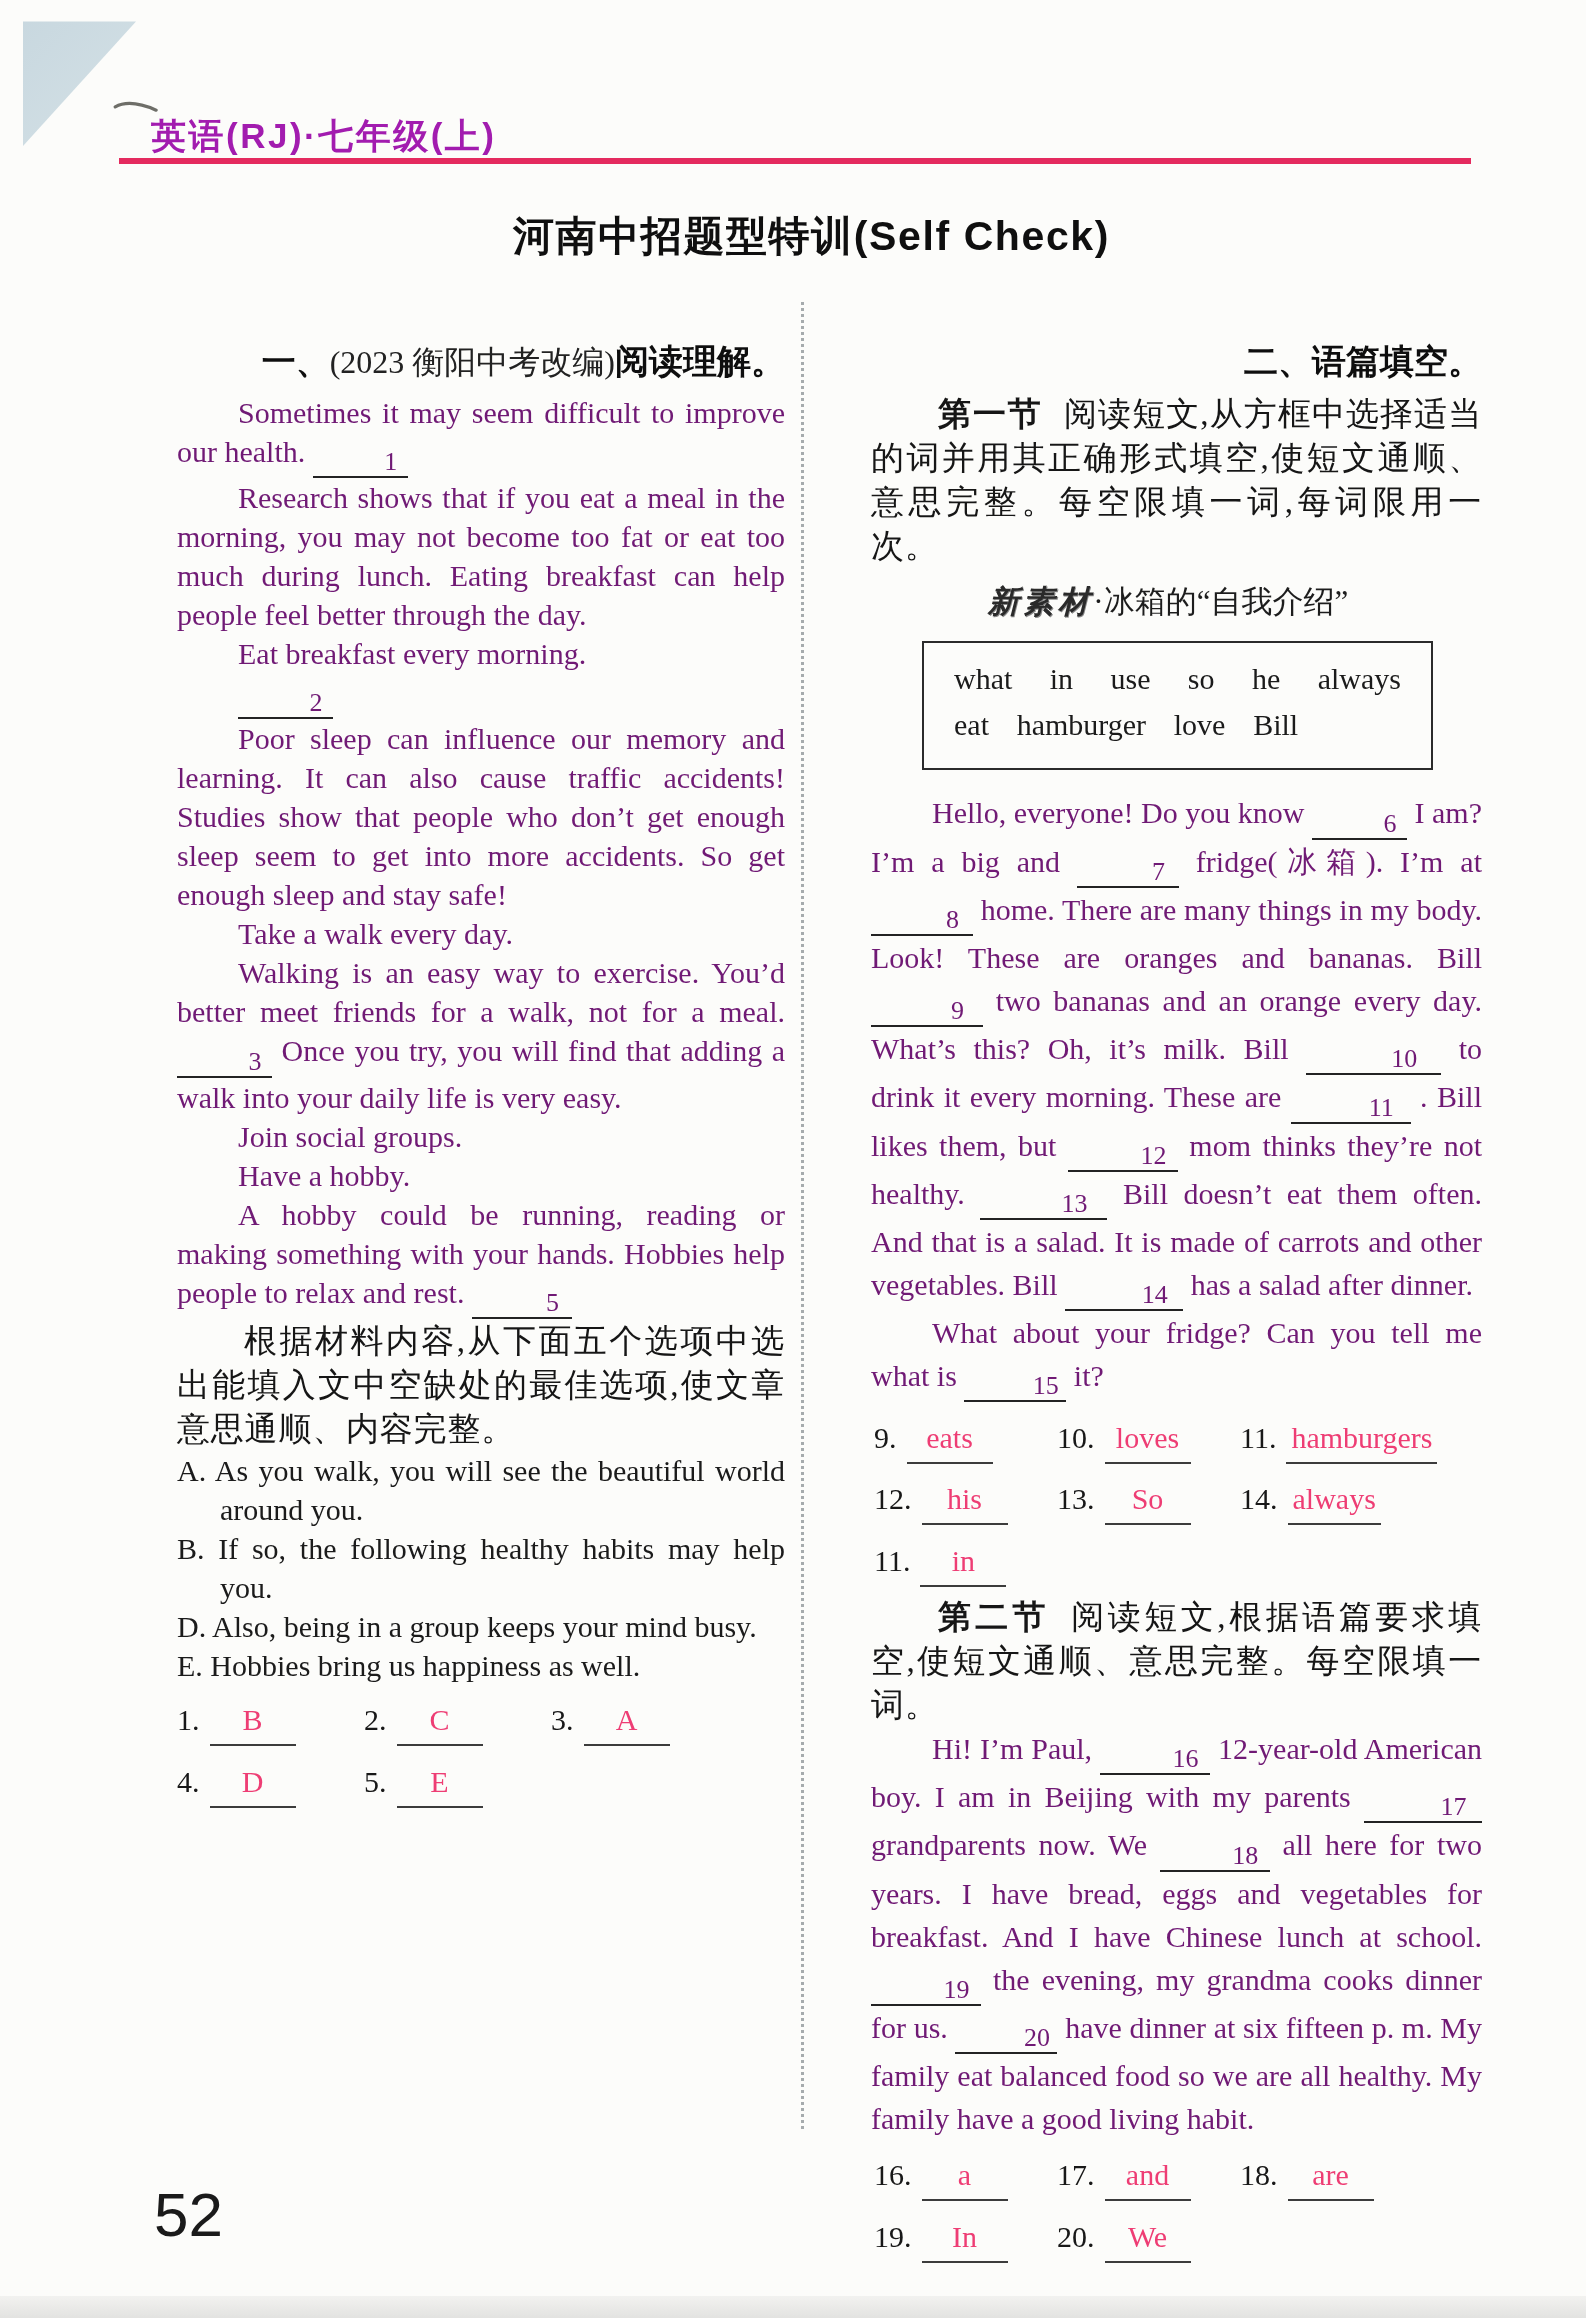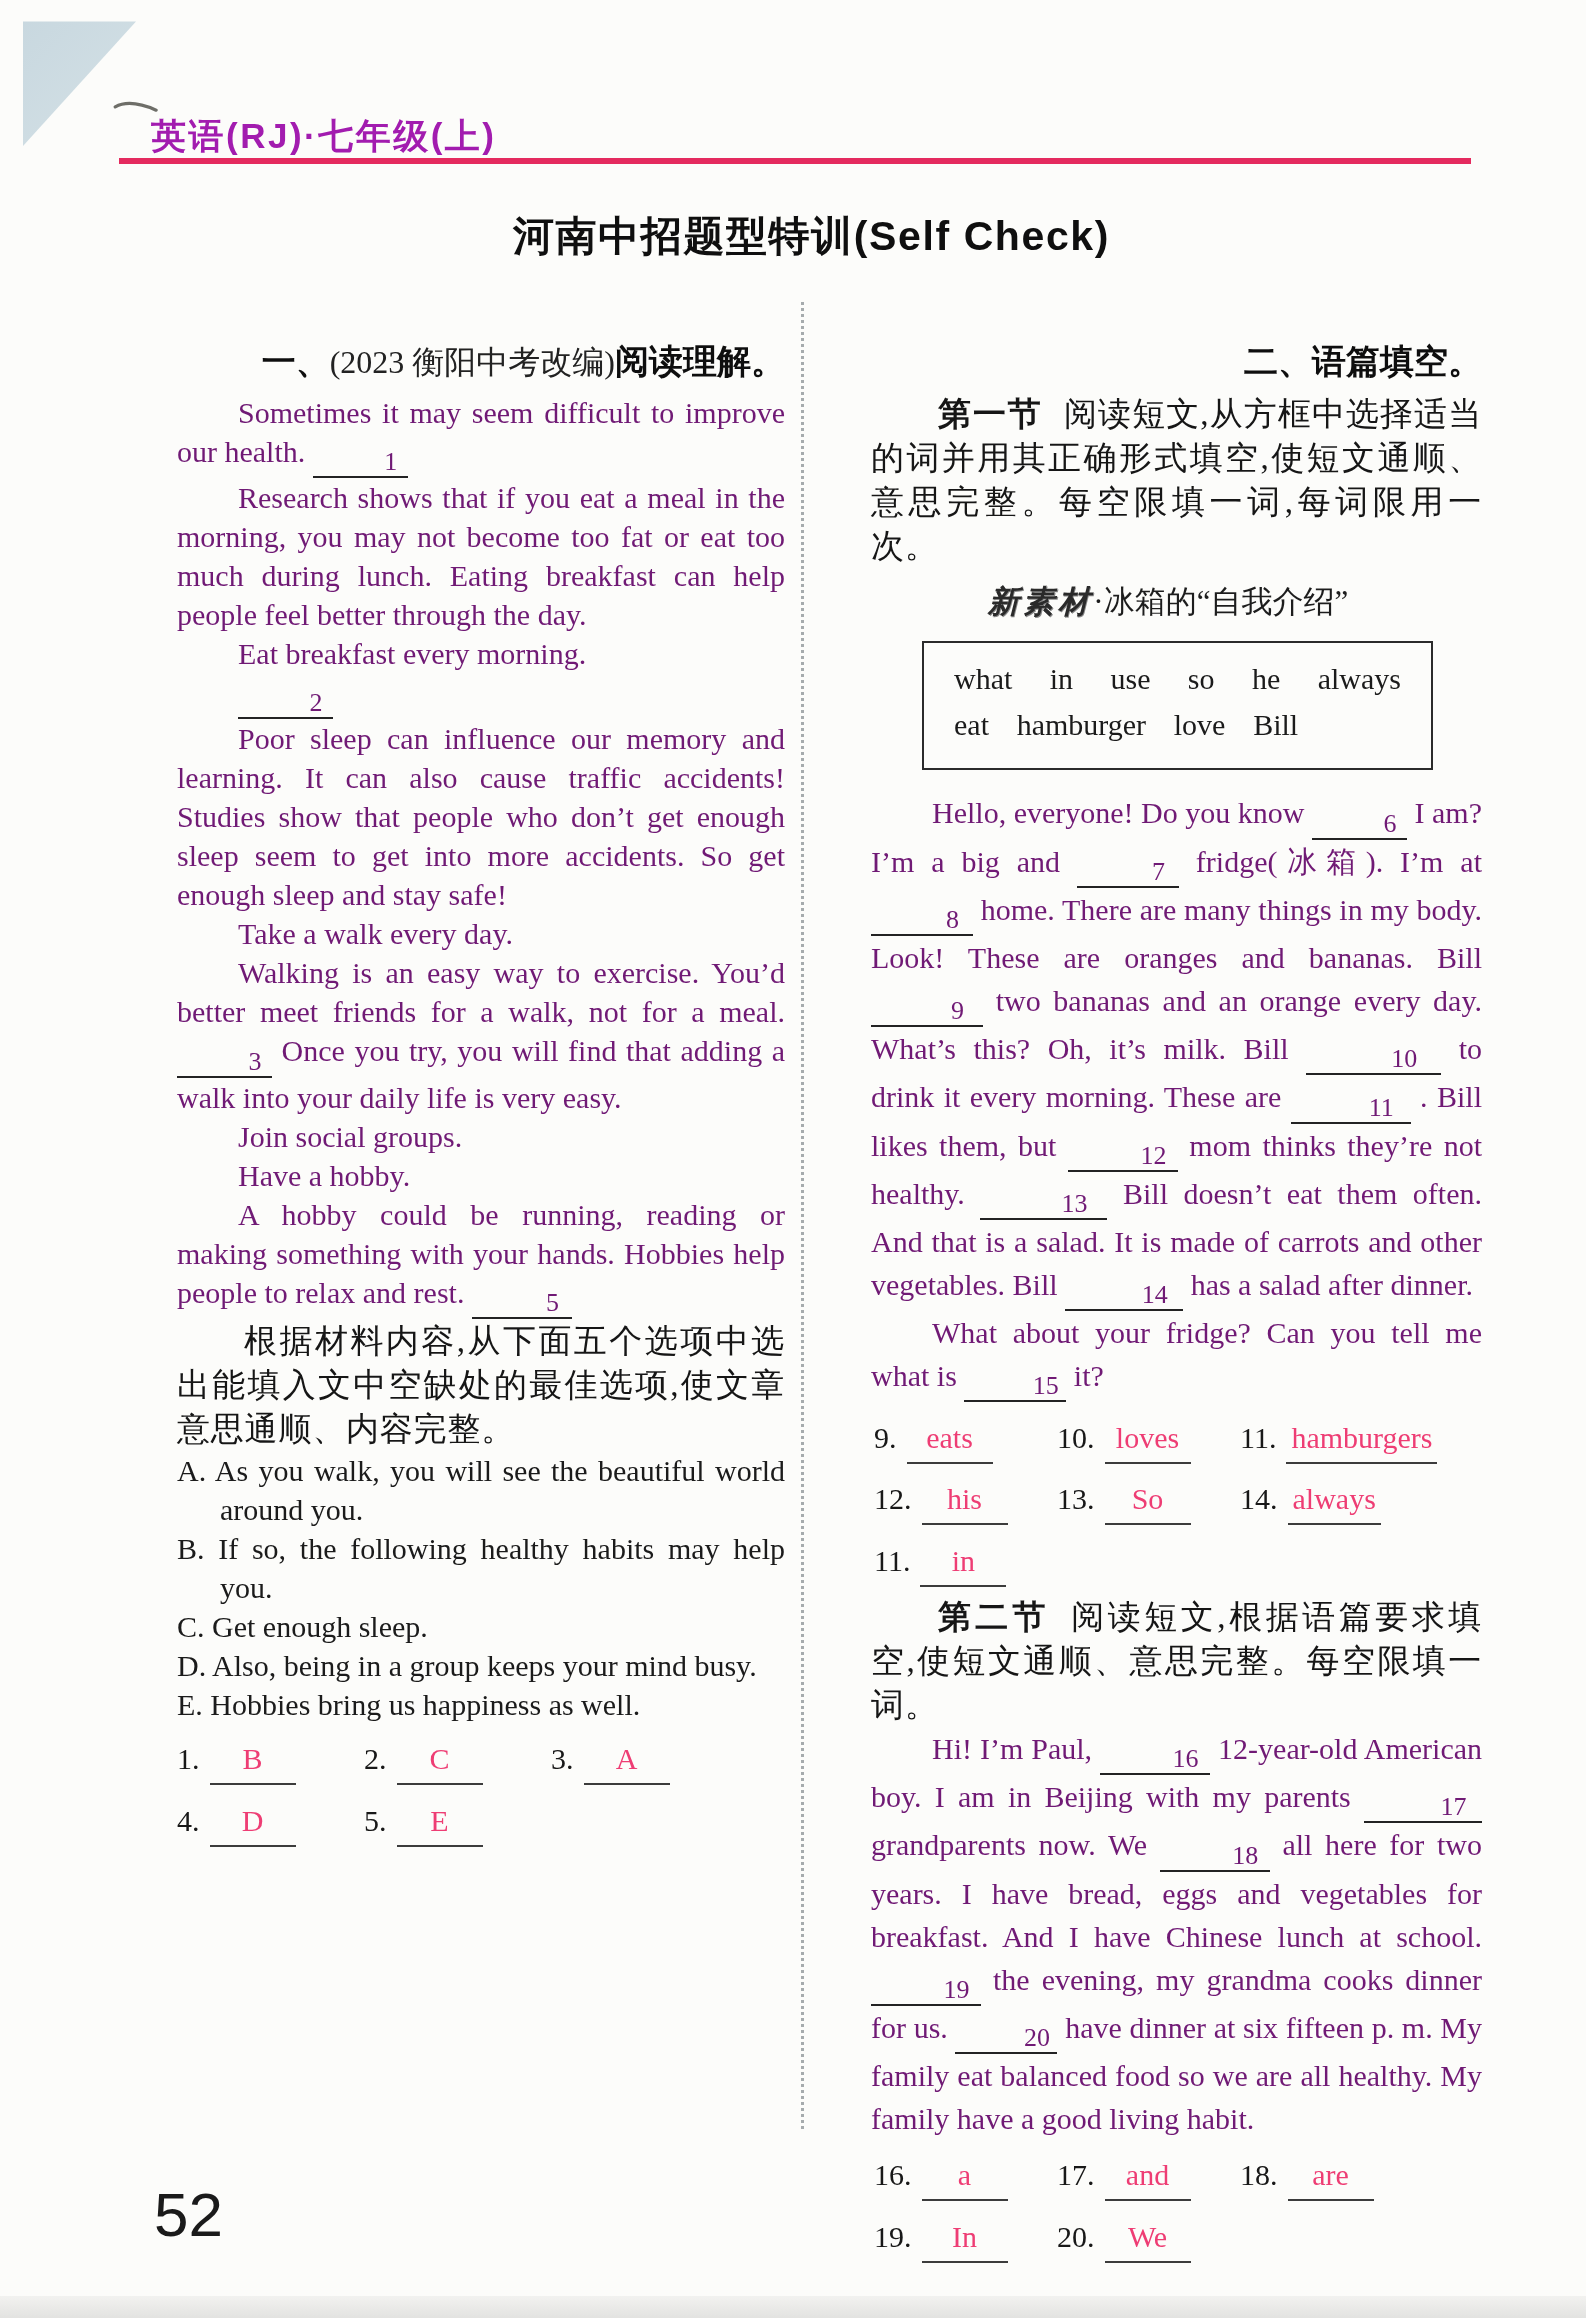--- a/index.html
+++ b/index.html
@@ -92,21 +92,20 @@
   <p class="en ind">Take a walk every day.</p>
   <p class="en ind">Walking is an easy way to exercise. You’d better meet friends for a walk, not for a meal. <span class="blank" style="min-width: 85px;">3</span> Once you try, you will find that adding a walk into your daily life is very easy.</p>
   <p class="en ind">Join social groups.</p>
   <p class="en ind">Have a hobby.</p>
   <p class="en ind">A hobby could be running, reading or making something with your hands. Hobbies help people to relax and rest. <span class="blank" style="min-width: 90px;">5</span></p>
 
   <p class="cjk ind">根据材料内容,从下面五个选项中选出能填入文中空缺处的最佳选项,使文章意思通顺、内容完整。</p>
 
   <p class="opt">A. As you walk, you will see the beautiful world around you.</p>
   <p class="opt">B. If so, the following healthy habits may help you.</p>
-  <p class="opt">C. Get enough sleep.</p>
   <p class="opt">D. Also, being in a group keeps your mind busy.</p>
   <p class="opt">E. Hobbies bring us happiness as well.</p>
 
   <div class="ansrow">
       <span class="ans-item"><span class="ans-n">1.</span><span class="ans-v">B</span></span>
       <span class="ans-item"><span class="ans-n">2.</span><span class="ans-v">C</span></span>
       <span class="ans-item"><span class="ans-n">3.</span><span class="ans-v">A</span></span>
     </div>
   <div class="ansrow">
       <span class="ans-item"><span class="ans-n">4.</span><span class="ans-v">D</span></span>

